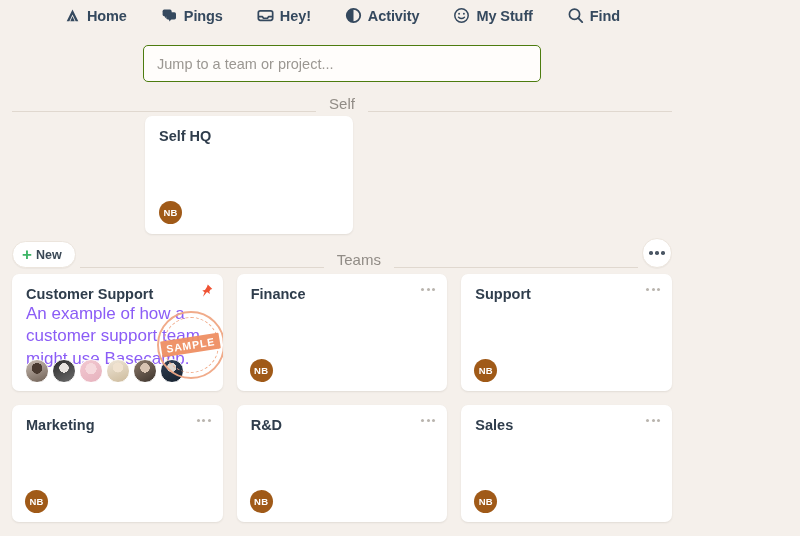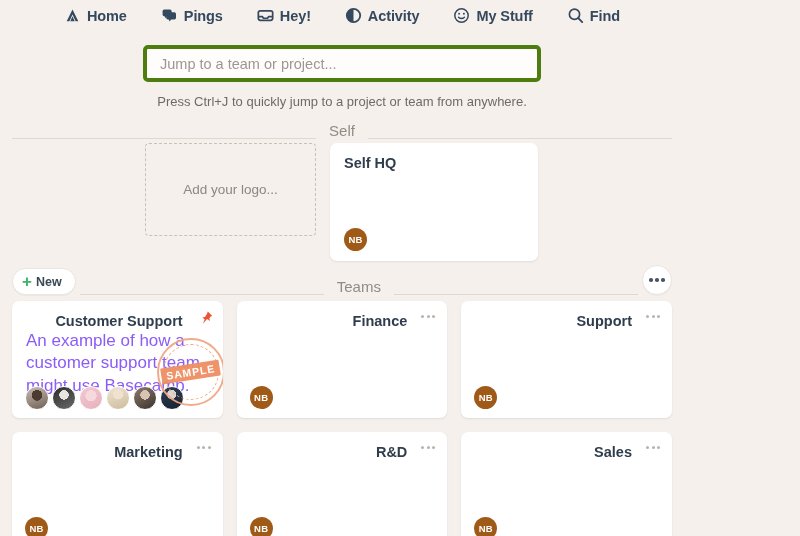--- a/index.html
+++ b/index.html
@@ -49,21 +49,21 @@
   .search-wrap {
     display: flex;
     flex-direction: column;
     align-items: center;
     margin-top: 17px;
   }
   .search-box {
     width: 398px;
     height: 37px;
     background: #fffdfb;
-    border: 4px solid #4d7c0f;
+    border: 1px solid #4d7c0f;
     border-radius: 5px;
     font-family: "Liberation Sans", sans-serif;
     font-size: 14.5px;
     color: #3c4a59;
     padding: 0 13px;
     outline: none;
   }
   .search-box::placeholder { color: #9b9792; }
   .search-hint {
     margin-top: 12px;
@@ -197,21 +197,20 @@
     position: relative;
     cursor: pointer;
     overflow: hidden;
   }
   .team-card .card-title {
     font-size: 14.5px;
     font-weight: bold;
     color: #2f3d4c;
     margin-bottom: 1px;
     padding-right: 26px;
-    text-align: right;
   }
   .team-card .card-desc {
     font-size: 17px;
     line-height: 1.32;
     color: #8b5cf6;
   }
   .card-dots {
     position: absolute;
     top: 14px; right: 12px;
     display: flex; gap: 2.5px;
@@ -341,33 +340,29 @@
           <line x1="11.3" y1="11.2" x2="15.2" y2="15.1" stroke="#35495e" stroke-width="1.9" stroke-linecap="round"></line>
         </svg>
       </span>
       <span class="nav-label">Find</span>
     </a>
 
   </nav>
 
   <div class="search-wrap">
     <input class="search-box" type="text" placeholder="Jump to a team or project..." style="">
-    <div class="search-hint">Press Ctrl+J to quickly jump to a project or team from anywhere.</div>
   </div>
 
   <div class="section-head">
     <span class="rule"></span>
     <span class="section-title">Self</span>
     <span class="rule"></span>
   </div>
 
   <div class="self-row">
-    <div class="logo-drop">
-      <span>Add your logo...</span>
-    </div>
 
     <div class="self-card">
       <div class="card-title">Self HQ</div>
       <div class="avatar">NB</div>
     </div>
   </div>
 
   <div class="section-head teams">
     <button class="new-btn">
       <span class="new-plus">+</span>

